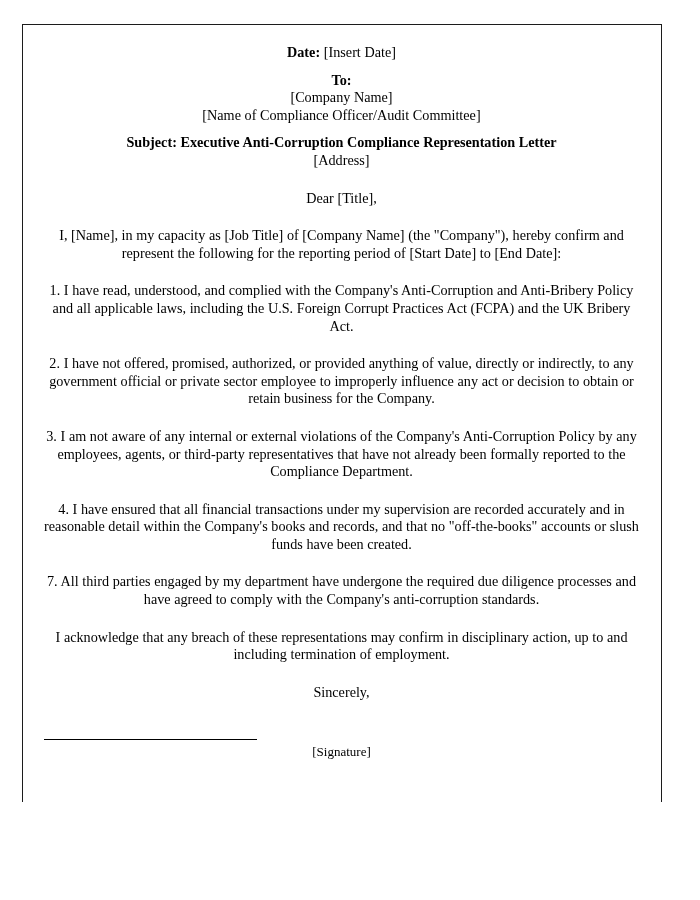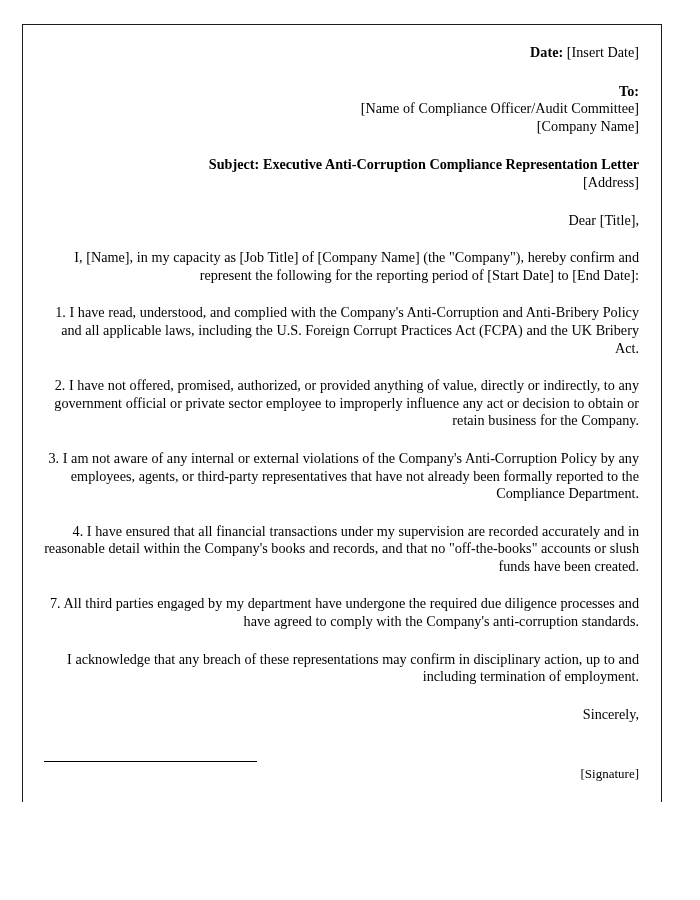--- a/index.html
+++ b/index.html
@@ -42,28 +42,28 @@
   .doc-body {
     position: absolute;
     left: 44px;
     top: 44px;
     width: 595px;
   }
 
   .block {
     font-size: 14.2px;
     line-height: 17.6px;
-    text-align: right;
+    text-align: center;
     margin: 0;
     white-space: pre-wrap;
     word-spacing: 0.1px;
   }
 
   
-  .gap-lg { margin-top: 21px; }
+  .gap-lg { margin-top: 10px; }
   .gap-md { margin-top: 20px; }
 
   .date-line .label,
   .to-heading,
   .subject-line {
     font-weight: bold;
   }
 
   .addr-line {
     font-size: 14.2px;
@@ -91,22 +91,22 @@
 
 <div class="page-canvas">
 
   <div class="page-frame"></div>
 
   <div class="doc-body">
 
     <p class="block date-line"><span class="label">Date:</span> <span>[Insert Date]</span></p>
 
     <p class="block gap-lg to-heading">To:</p>
+    <p class="block addr-line">[Company Name]</p>
     <p class="block addr-line">[Name of Compliance Officer/Audit Committee]</p>
-    <p class="block addr-line">[Company Name]</p>
     <p class="block gap-lg subject-line">Subject: Executive Anti-Corruption Compliance Representation Letter</p>
 
     <p class="block addr-line">[Address]</p>
 
     <p class="block gap-md">Dear [Title],</p>
 
     <p class="block gap-md">I, [Name], in my capacity as [Job Title] of [Company Name] (the "Company"), hereby confirm and represent the following for the reporting period of [Start Date] to [End Date]:</p>
 
     <p class="block gap-md">1. I have read, understood, and complied with the Company's Anti-Corruption and Anti-Bribery Policy and all applicable laws, including the U.S. Foreign Corrupt Practices Act (FCPA) and the UK Bribery Act.</p>
     <p class="block gap-md">2. I have not offered, promised, authorized, or provided anything of value, directly or indirectly, to any government official or private sector employee to improperly influence any act or decision to obtain or retain business for the Company.</p>

